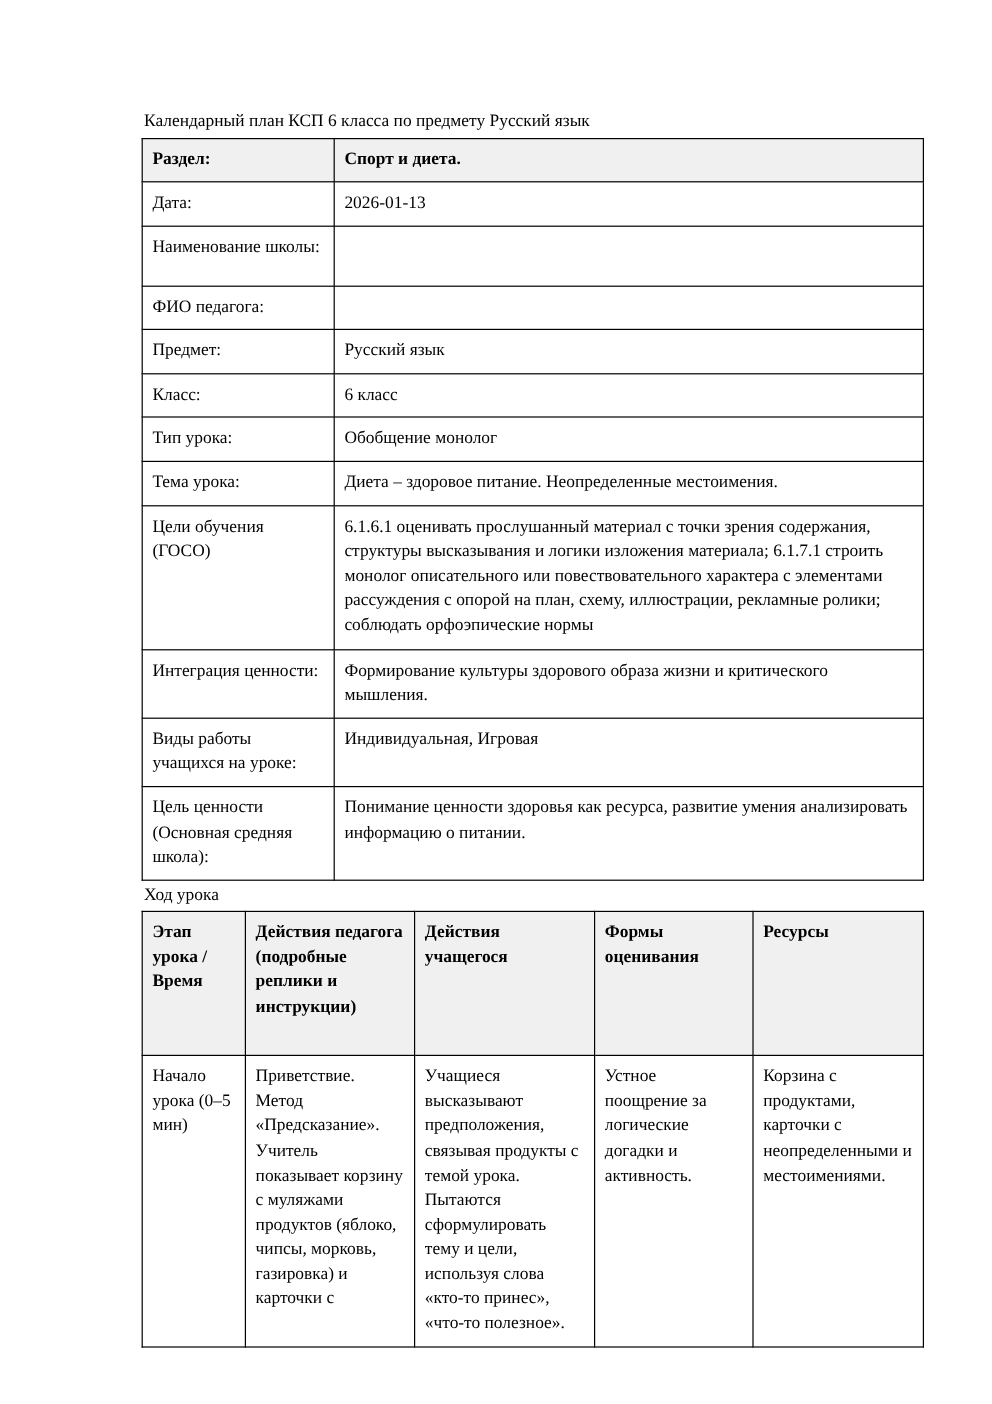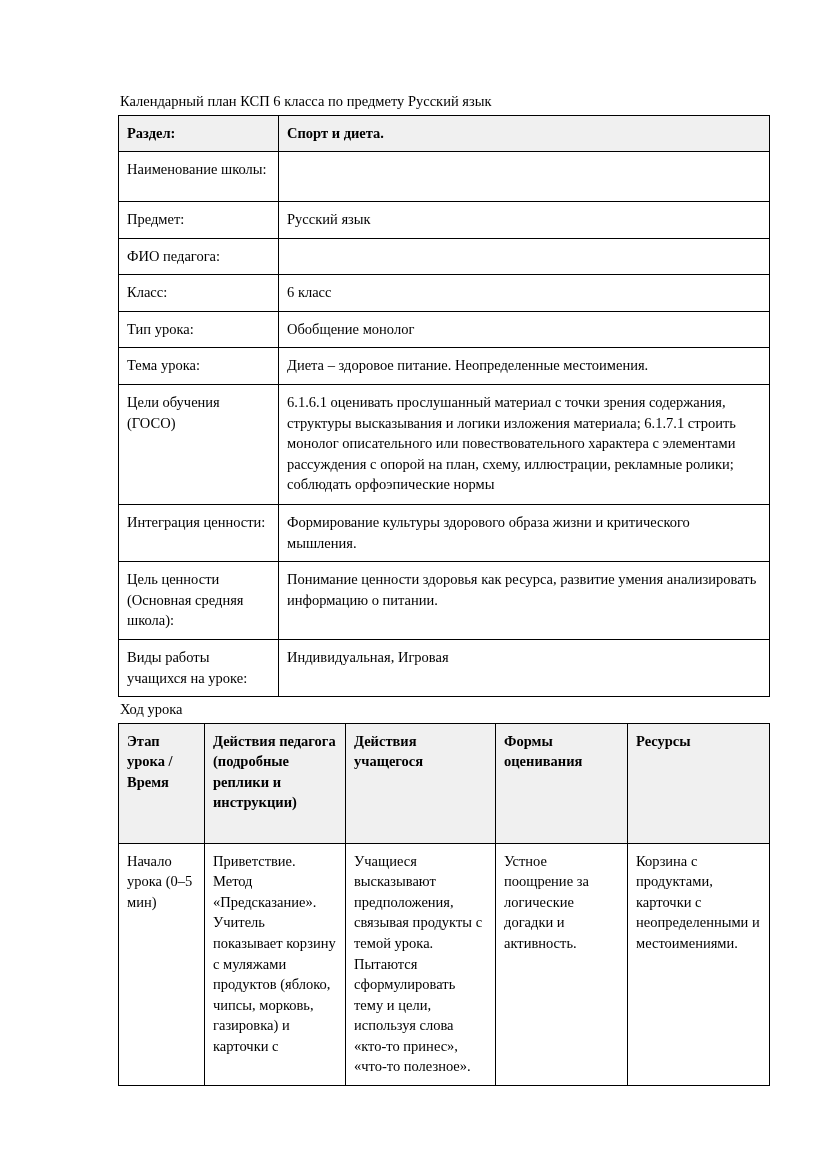--- a/index.html
+++ b/index.html
@@ -87,31 +87,35 @@
   <table class="info-table">
     <colgroup>
         <col class="c-label">
         <col class="c-value">
       </colgroup>
     <tbody>
       <tr class="shaded">
         <td class="label">Раздел:</td>
         <td class="value">Спорт и диета.</td>
       </tr>
+      <tr>
+        <td class="label">Дата:</td>
+        <td class="value">2026-01-13</td>
+      </tr>
       <tr class="h-tall">
         <td class="label">Наименование школы:</td>
         <td class="value"></td>
       </tr>
       <tr>
+        <td class="label">ФИО педагога:</td>
+        <td class="value"></td>
+      </tr>
+      <tr>
         <td class="label">Предмет:</td>
         <td class="value">Русский язык</td>
-      </tr>
-      <tr>
-        <td class="label">ФИО педагога:</td>
-        <td class="value"></td>
       </tr>
       <tr>
         <td class="label">Класс:</td>
         <td class="value">6 класс</td>
       </tr>
       <tr>
         <td class="label">Тип урока:</td>
         <td class="value">Обобщение монолог</td>
       </tr>
       <tr>
@@ -120,26 +124,26 @@
       </tr>
       <tr class="h-goals">
         <td class="label">Цели обучения (ГОСО)</td>
         <td class="value">6.1.6.1 оценивать прослушанный материал с точки зрения содержания, структуры высказывания и логики изложения материала; 6.1.7.1 строить монолог описательного или повествовательного характера с элементами рассуждения с опорой на план, схему, иллюстрации, рекламные ролики; соблюдать орфоэпические нормы</td>
       </tr>
       <tr class="h-tall">
         <td class="label">Интеграция ценности:</td>
         <td class="value">Формирование культуры здорового образа жизни и критического мышления.</td>
       </tr>
       <tr class="h-tall">
+        <td class="label">Виды работы учащихся на уроке:</td>
+        <td class="value">Индивидуальная, Игровая</td>
+      </tr>
+      <tr class="h-tall">
         <td class="label">Цель ценности (Основная средняя школа):</td>
         <td class="value">Понимание ценности здоровья как ресурса, развитие умения анализировать информацию о питании.</td>
-      </tr>
-      <tr class="h-tall">
-        <td class="label">Виды работы учащихся на уроке:</td>
-        <td class="value">Индивидуальная, Игровая</td>
       </tr>
     </tbody>
   </table>
 
   <div class="section-label">Ход урока</div>
 
   <table class="flow-table">
     <colgroup>
       <col class="c1">
         <col class="c2">

